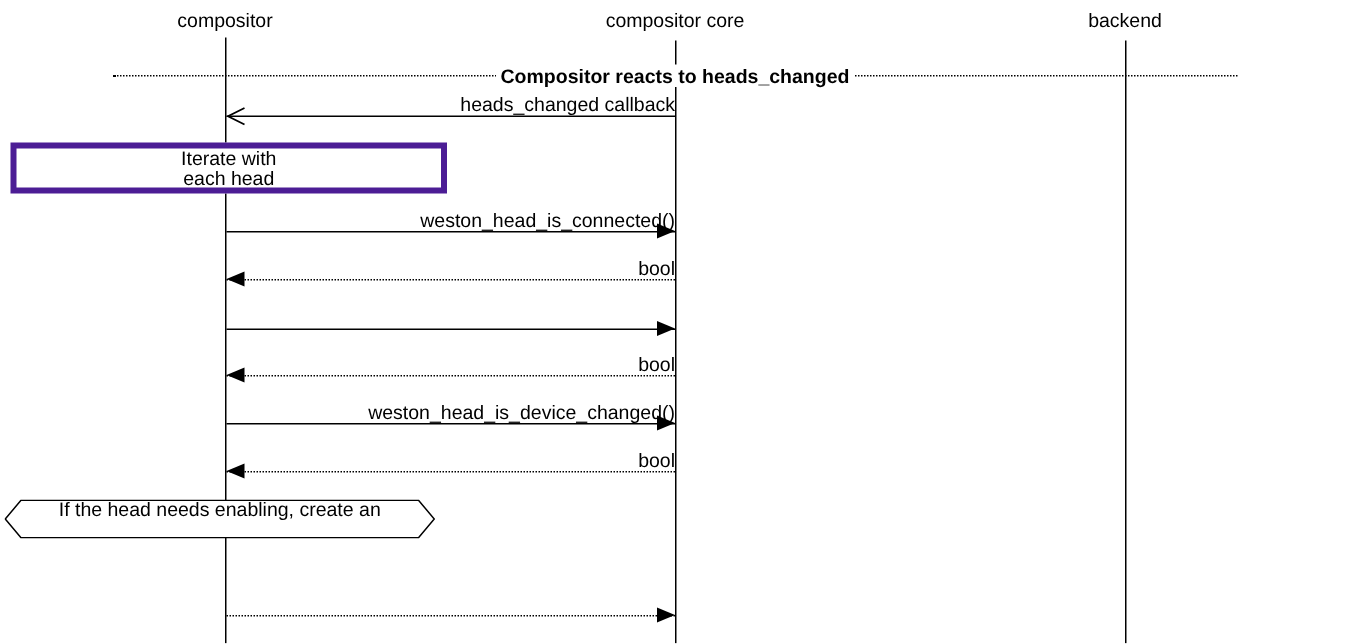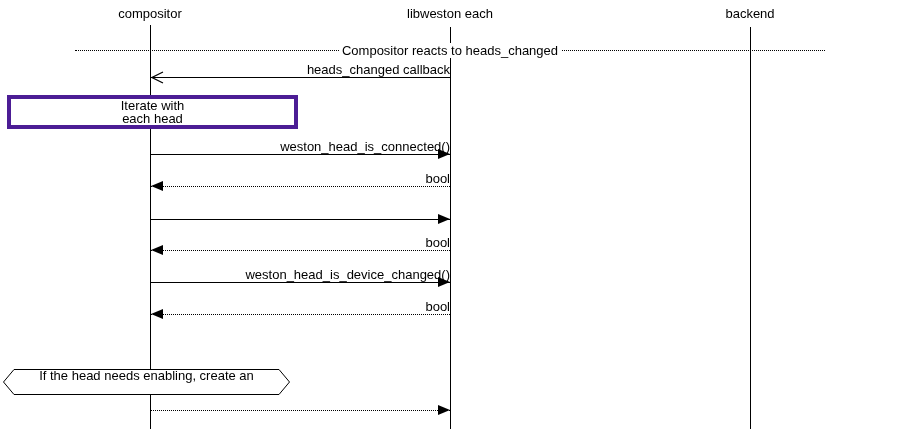--- a/index.html
+++ b/index.html
@@ -37,20 +37,21 @@
     border-top: 1px dotted #000000;
   }
   .divider-label {
     position: absolute;
     left: 450px;
     top: 43px;
     transform: translateX(-50%);
     background: #ffffff;
     padding: 0 3px;
     white-space: nowrap;
+    font-weight: bold;
   }
   .msg-label {
     position: absolute;
     left: 150px;
     width: 300px;
     text-align: right;
     white-space: nowrap;
   }
   .msg-line {
     position: absolute;
@@ -88,42 +89,41 @@
     border: 4px solid #4c1d95;
     background: #ffffff;
     text-align: center;
     line-height: 13px;
     padding: 0;
   }
   .hex-note {
     position: absolute;
     left: 3px;
     width: 287px;
-    margin-top: 36px;
   }
   .hex-note svg {
     position: absolute;
     left: 0;
     top: 0;
   }
   .hex-text {
     position: absolute;
     left: 12px;
     width: 263px;
     text-align: center;
     line-height: 13px;
   }
 </style>
 </head>
 <body>
 
 <div class="diagram">
 
   <div class="participant-label" style="left:150px">compositor</div>
-  <div class="participant-label" style="left:450px">libweston each</div>
+  <div class="participant-label" style="left:450px">compositor core</div>
   <div class="participant-label" style="left:750px">backend</div>
 
   <div class="lifeline" style="left:150px;top:25px;height:404px"></div>
   <div class="lifeline" style="left:450px;top:27px;height:402px"></div>
   <div class="lifeline" style="left:750px;top:27px;height:402px"></div>
 
   <div class="divider-line"></div>
   <div class="divider-label">Compositor reacts to heads_changed</div>
 
   <div class="msg-label" style="top:62px">heads_changed callback</div>

